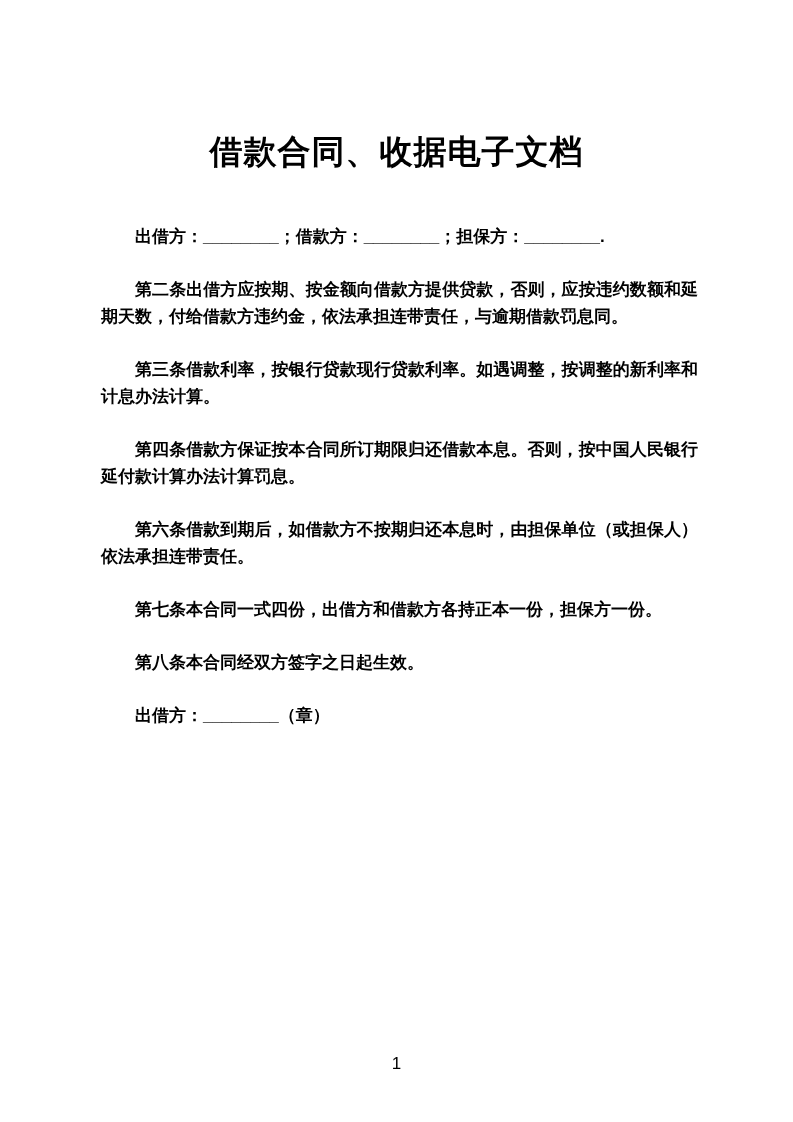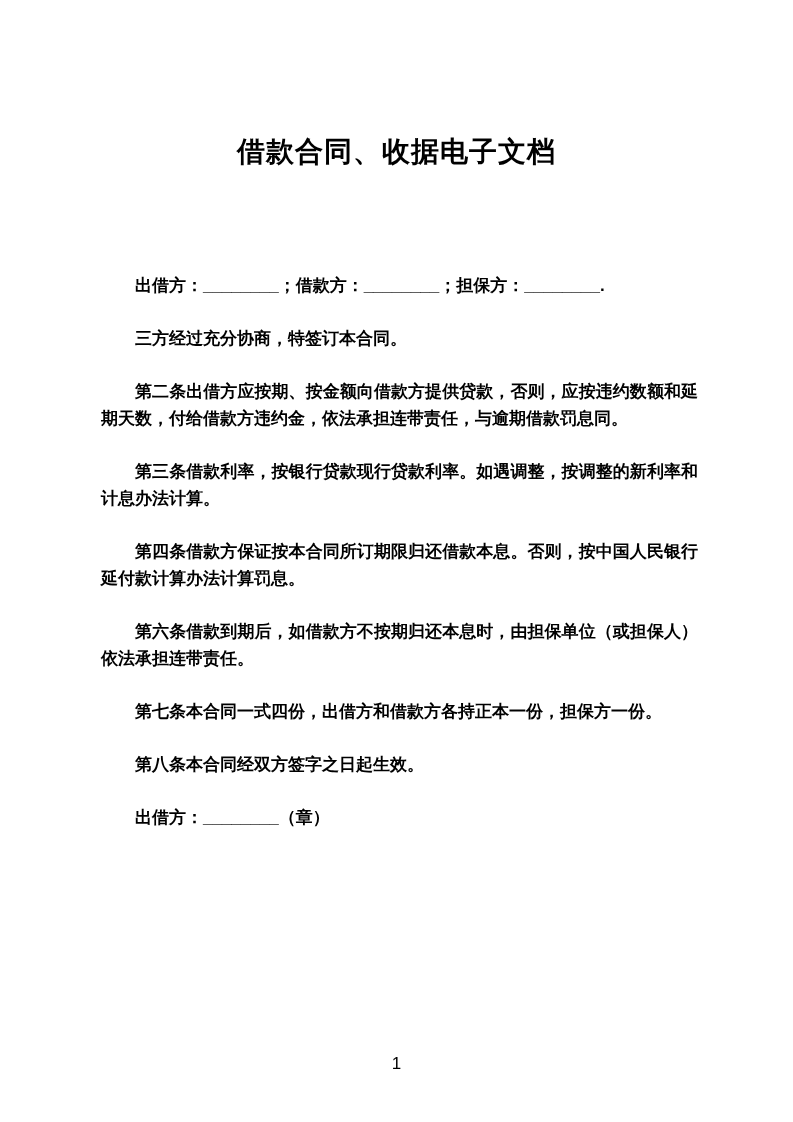--- a/index.html
+++ b/index.html
@@ -14,27 +14,27 @@
     background: #ffffff;
     color: #000000;
     font-family: "Liberation Sans", sans-serif;
     overflow: hidden;
     box-sizing: border-box;
   }
   .doc-title {
     margin: 0;
     padding-top: 133px;
     text-align: center;
-    font-size: 28px;
+    font-size: 33px;
     font-weight: bold;
     line-height: 37px;
     letter-spacing: 1px;
   }
   .content {
-    margin: 102px 95px 0 101px; 
+    margin: 53px 95px 0 101px; 
   }
   .content p {
     margin: 0 0 26px 0;
     font-size: 17px;
     line-height: 27px;
     text-align: justify;
     text-indent: 2em;
     word-break: break-all;
     font-weight: bold;
   }
@@ -50,21 +50,20 @@
 </style>
 </head>
 <body>
 
 <div class="page">
 
   <h1 class="doc-title">借款合同、收据电子文档</h1>
 
   <div class="content">
     <p>出借方：________；借款方：________；担保方：________.</p>
-    <p>三方经过充分协商，特签订本合同。</p>
     <p>第二条出借方应按期、按金额向借款方提供贷款，否则，应按违约数额和延期天数，付给借款方违约金，依法承担连带责任，与逾期借款罚息同。</p>
     <p>第三条借款利率，按银行贷款现行贷款利率。如遇调整，按调整的新利率和计息办法计算。</p>
     <p>第四条借款方保证按本合同所订期限归还借款本息。否则，按中国人民银行延付款计算办法计算罚息。</p>
     <p>第六条借款到期后，如借款方不按期归还本息时，由担保单位（或担保人）依法承担连带责任。</p>
     <p>第七条本合同一式四份，出借方和借款方各持正本一份，担保方一份。</p>
     <p>第八条本合同经双方签字之日起生效。</p>
     <p>出借方：________（章）</p>
   </div>
 
   <div class="page-num">1</div>

